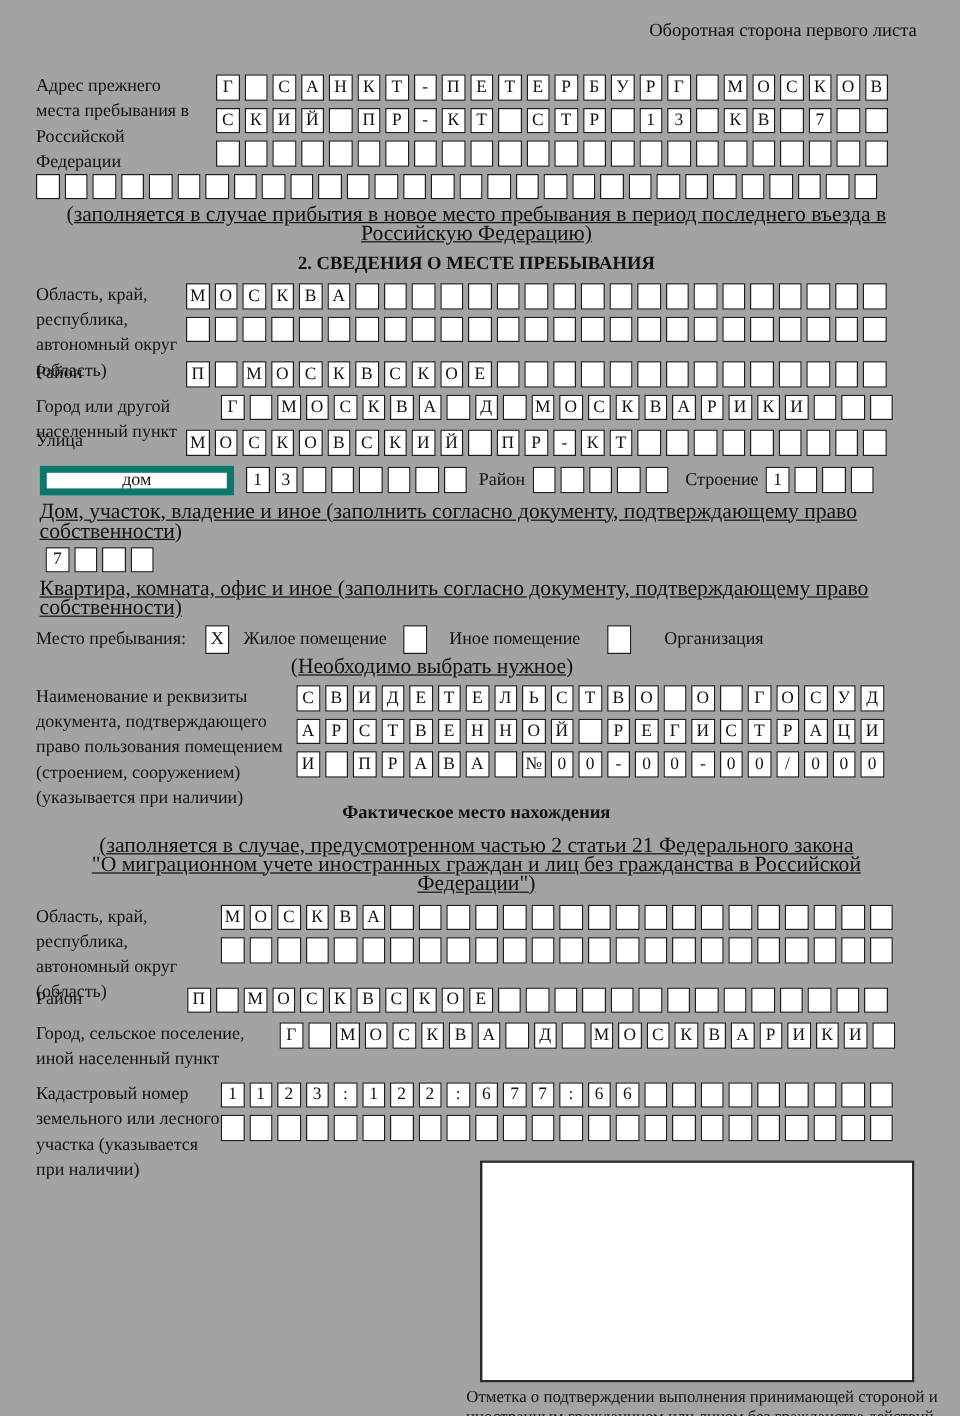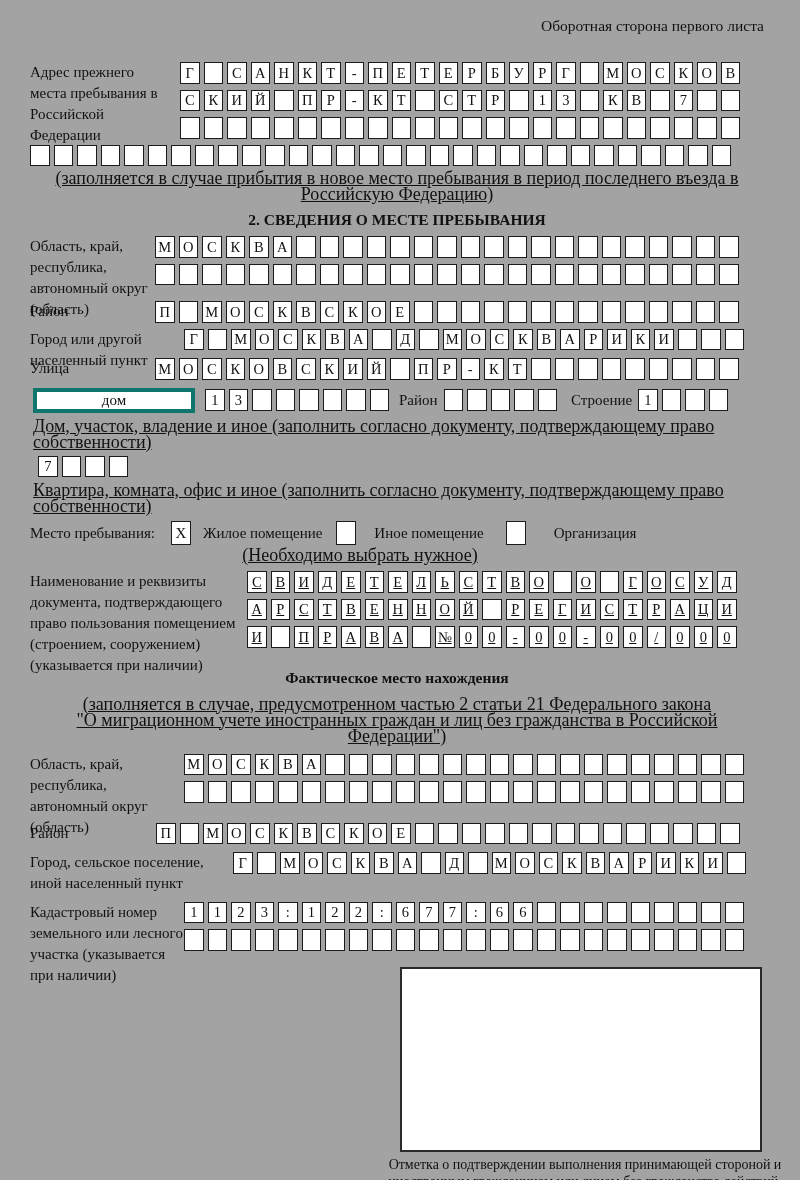--- a/index.html
+++ b/index.html
@@ -21,21 +21,21 @@
     box-sizing:border-box;flex:0 0 19.5px;width:19.5px;height:21.5px;
     border:1.8px solid #1b1b1b;display:flex;align-items:center;justify-content:center;
     font-size:14.5px;line-height:1;background:#fff;
   }
   .pl150{padding-left:150px}.pl125{padding-left:125px}.pl154{padding-left:154px}
   .pl217{padding-left:217px}.pl203{padding-left:203px}.pl126{padding-left:126px}
   .lw140{width:140px}.lw120{width:120px}.lw150{width:150px}
   .lw212{width:212px}.lw196{width:196px}.lw162{width:162px}
   .inline-row{display:flex;align-items:center;}
   .wide-box{
-    box-sizing:border-box;border:4px solid #0f766e;height:25px;
+    box-sizing:border-box;border:6px solid #0f766e;height:25px;
     display:flex;align-items:center;justify-content:center;font-size:15px;background:#fff;
   }
   .dom-box{width:162px;margin-left:3px;}
   .kv-box{width:203px;margin-left:3px;}
   .seg-label{font-size:15px;line-height:25px;}
   .checkbox{
     box-sizing:border-box;width:20px;height:24px;border:1.8px solid #1b1b1b;
     display:flex;align-items:center;justify-content:center;font-size:15px;background:#fff;
   }
   .mesto-label{font-size:15px;line-height:24px;}
@@ -369,21 +369,21 @@
     <span class="mesto-label">Место пребывания:</span>
     <div class="checkbox" style="margin-left:16px;">X</div>
     <span class="mesto-label" style="margin-left:12px;">Жилое помещение</span>
     <div class="checkbox" style="margin-left:14px;"></div>
     <span class="mesto-label" style="margin-left:18px;">Иное помещение</span>
     <div class="checkbox" style="margin-left:22px;"></div>
     <span class="mesto-label" style="margin-left:28px;">Организация</span>
   </div>
   <div class="note" style="margin-left:185px;width:290px;text-align:center;margin-top:2px;">(Необходимо выбрать нужное)</div>
 
-  <div class="field pl217" style="margin-top:8px;text-decoration:underline;">
+  <div class="field pl217" style="margin-top:8px;">
     <div class="flabel lw212">Наименование и реквизиты документа, подтверждающего право пользования помещением (строением, сооружением) (указывается при наличии)</div>
     <div class="rows">
       <div class="cell-row">
           <span class="cell">С</span>
           <span class="cell">В</span>
           <span class="cell">И</span>
           <span class="cell">Д</span>
           <span class="cell">Е</span>
           <span class="cell">Т</span>
           <span class="cell">Е</span>

